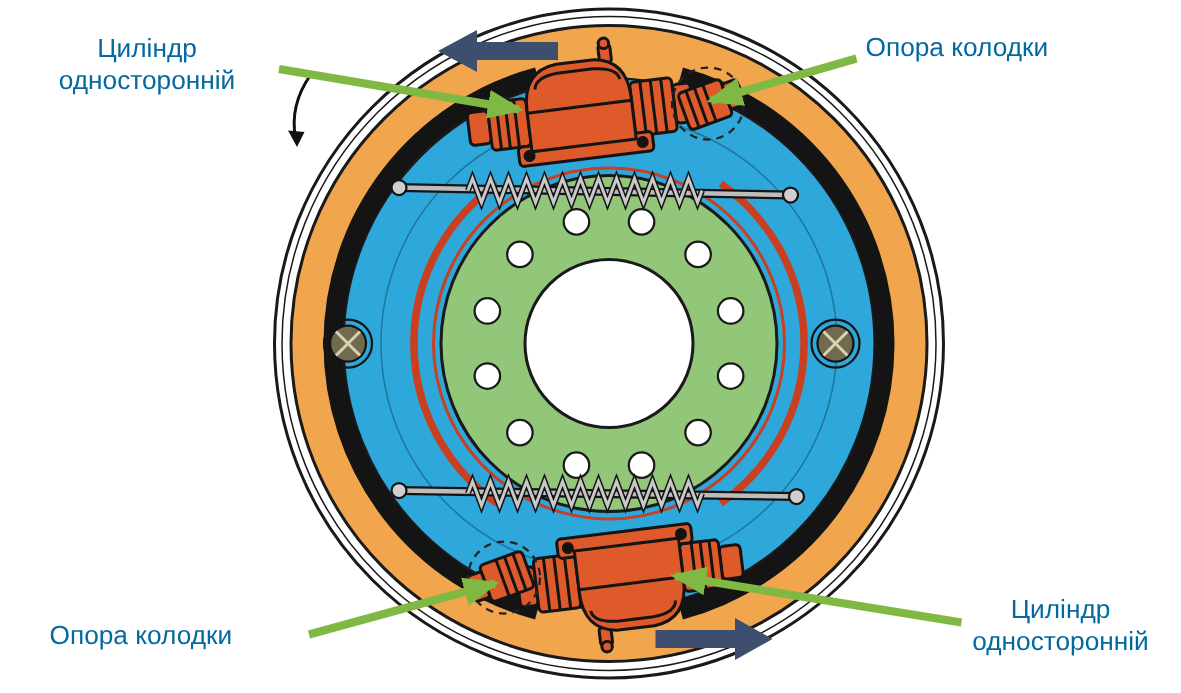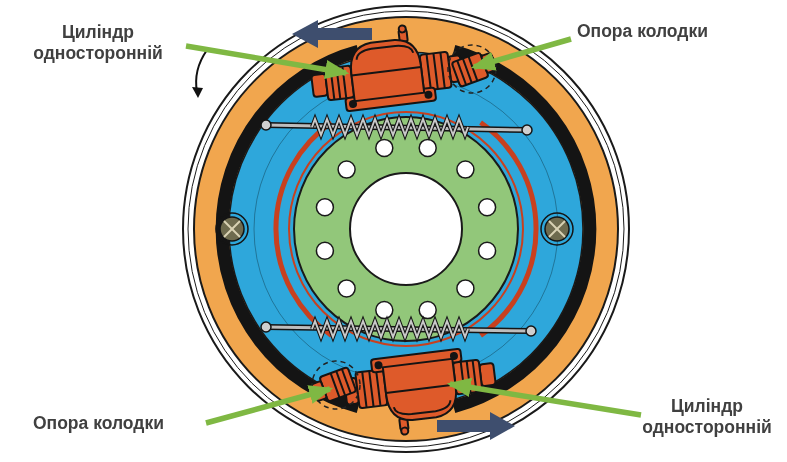--- a/index.html
+++ b/index.html
@@ -1,19 +1,19 @@
 <!DOCTYPE html>
 <html><head>
 <meta charset="utf-8">
 <style>
   html,body{margin:0;padding:0;background:#fff;}
   #stage{position:relative;width:787px;height:462px;overflow:hidden;background:#fff;
          font-family:"Liberation Sans",sans-serif;}
   #stage svg{position:absolute;left:0;top:0;}
-  .lbl{position:absolute;font-weight:700;font-size:17.5px;line-height:1.22;color:#404040;}
+  .lbl{position:absolute;font-weight:400;font-size:17.5px;line-height:1.22;color:#0369a1;}
   .lbl.center{text-align:center;}
   .nowrap{white-space:nowrap;}
 </style>
 </head>
 <body>
 
 <div id="stage">
 
 <svg width="787" height="462" viewBox="0 0 787 462" xmlns="http://www.w3.org/2000/svg" xmlns:xlink="http://www.w3.org/1999/xlink">
 

